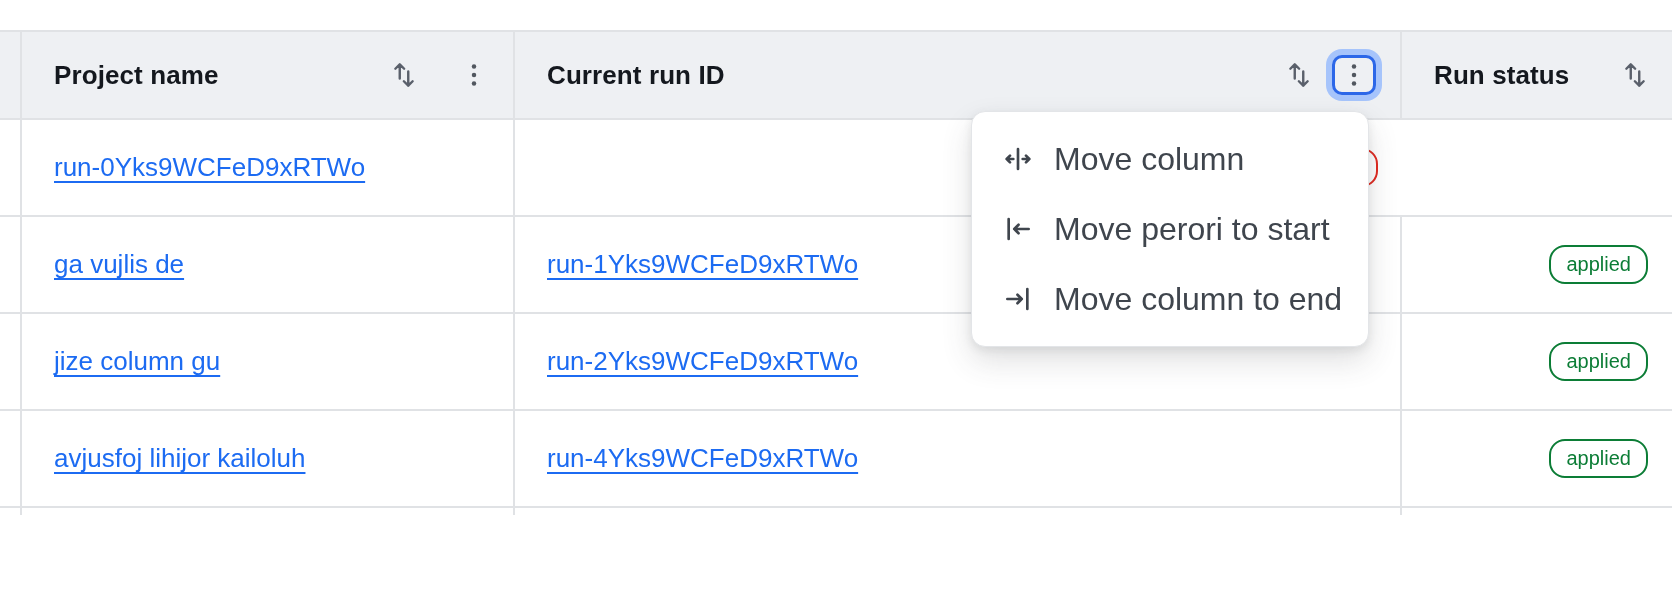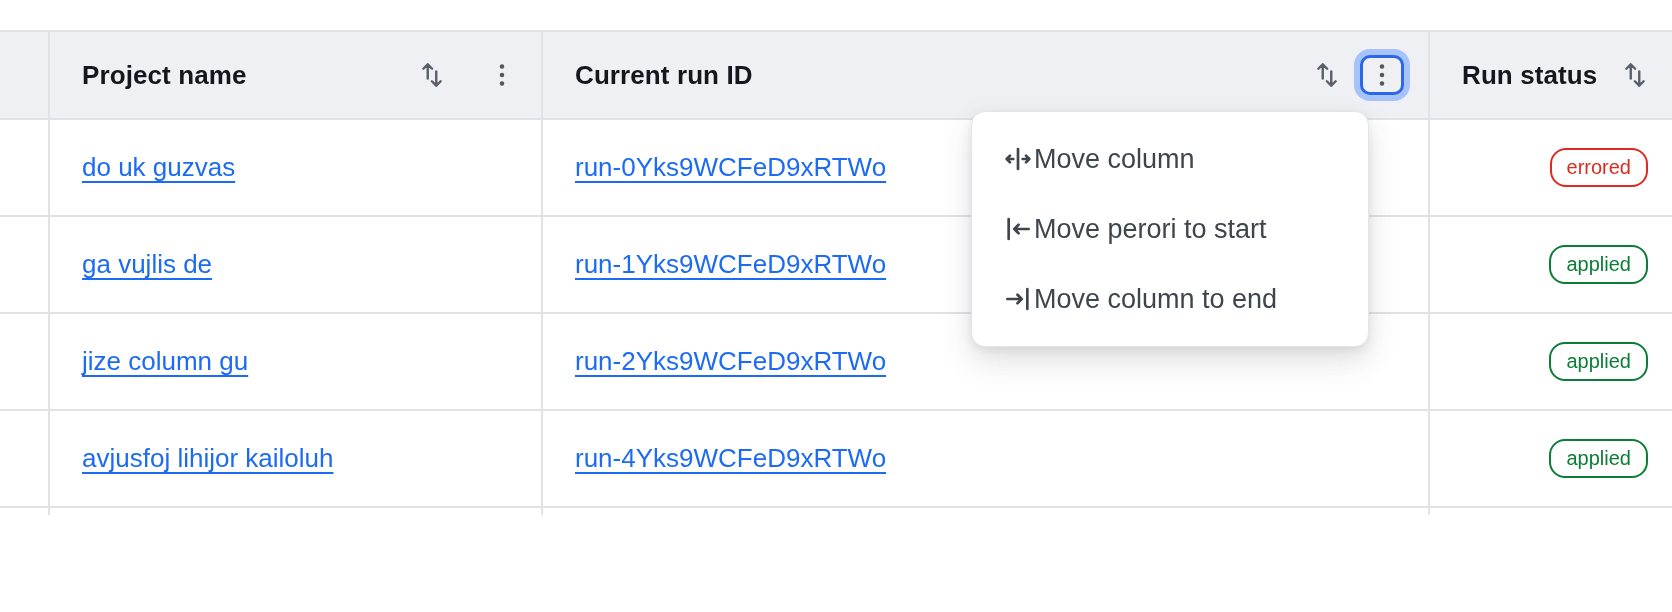--- a/index.html
+++ b/index.html
@@ -24,21 +24,20 @@
   }
 
   .page-root { position: absolute; inset: 0; }
 
   .table { position: absolute; left: 0; top: 30px; width: 1672px; }
   .row {
     display: grid;
     grid-template-columns: 22px 493px 887px 1fr;
     border-bottom: 2px solid var(--border);
     background: #ffffff;
-    padding-left: 28px;
   }
   .thead { border-top: 2px solid var(--border); height: 90px; background: var(--header_bg); }
   .trow  { height: 97px; }
   .sliver-row { height: 7px; border-bottom: none; }
 
   .c { border-right: 2px solid var(--border); display: flex; align-items: center; padding: 0 24px 0 32px; min-width: 0; }
   .c:last-child { border-right: none; justify-content: flex-end; }
   .thead .c { background: var(--header_bg); }
 
   .th-label { font-size: 26px; font-weight: 700; letter-spacing: 0.1px; white-space: nowrap; }
@@ -94,21 +93,22 @@
     z-index: 10;
   }
   .menu-item {
     height: 70px;
     display: flex; align-items: center;
     padding: 0 26px 0 30px;
     cursor: pointer;
   }
   .menu-item .mi-icon { flex: 0 0 32px; display: flex; align-items: center; }
   .menu-item .mi-label {
-    font-size: 27px; color: var(--menu_text);
+    margin-left: 20px;
+    font-size: 32px; color: var(--menu_text);
     white-space: nowrap;
   }
 </style>
 </head>
 <body>
 
 <div class="page-root">
 
   <div class="table">
 
@@ -158,23 +158,20 @@
             <svg width="34" height="34" viewBox="0 0 24 24" fill="none" stroke="#5a606b" stroke-width="1.7" stroke-linecap="round" stroke-linejoin="round">
               <path d="M9 14.5 V4.5 M5.9 7.6 9 4.5 l3.1 3.1 M15 9.5 v10 M11.9 16.4 15 19.5 l3.1 -3.1"></path>
             </svg>
           </button>
         </span>
       </div>
     </div>
 
     <div class="row trow">
       <div class="c" style="padding:0"></div>
-      <div class="c">
-        <a class="cell-link">do uk guzvas</a>
-      </div>
       <div class="c">
         <a class="cell-link">run-0Yks9WCFeD9xRTWo</a>
       </div>
       <div class="c">
         <span class="badge badge-errored">errored</span>
       </div>
     </div>
 
     <div class="row trow">
       <div class="c" style="padding:0"></div>

